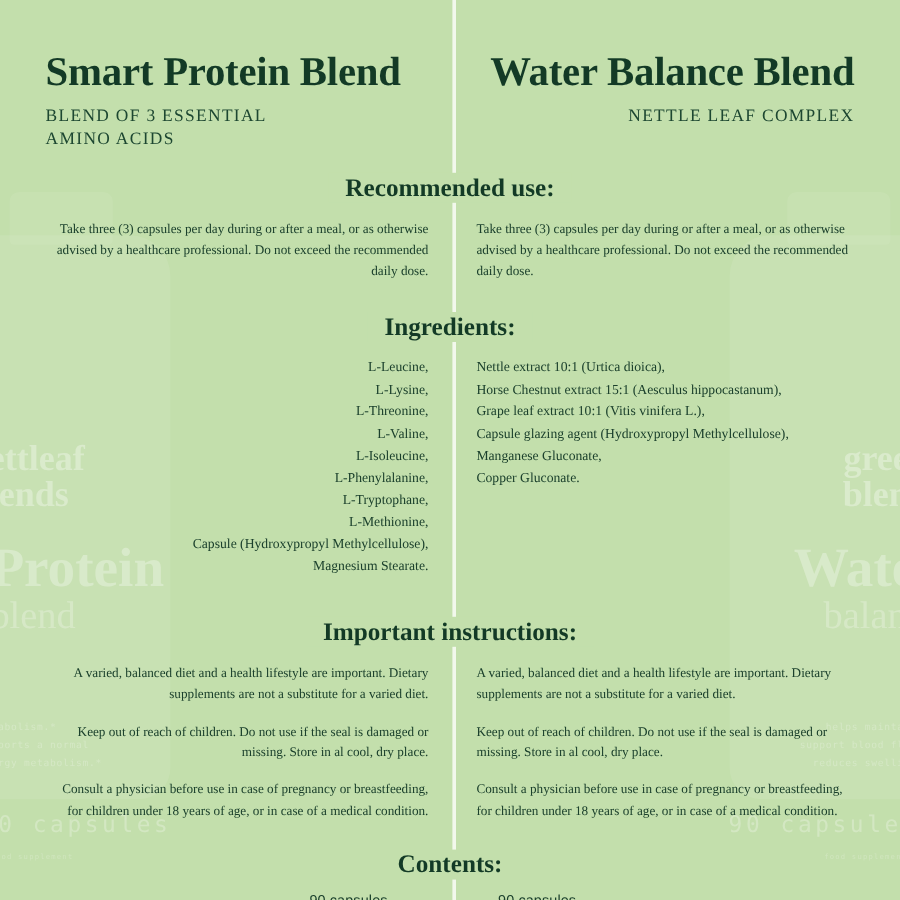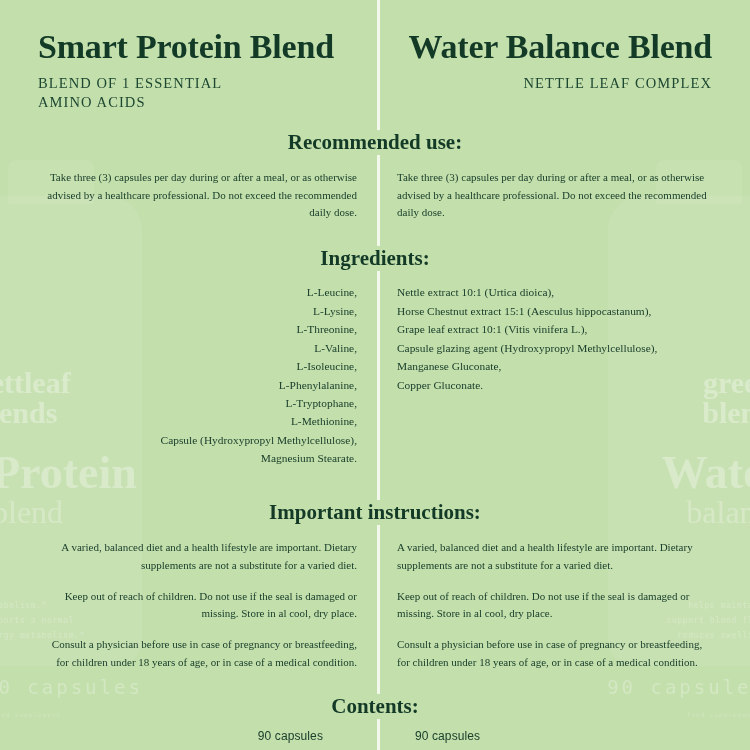--- a/index.html
+++ b/index.html
@@ -120,21 +120,21 @@
     position: absolute;
     inset: 0;
     display: grid;
     grid-template-columns: 377px 373px;
     grid-auto-rows: min-content;
   }
   .col-l { padding: 0 20px 0 38px; text-align: right; }
   .col-r { padding: 0 38px 0 20px; text-align: left; }
 
   
-  .head-block { padding-top: 28px; }
+  .head-block { padding-top: 42px; }
   .product-title {
     font-family: "Liberation Serif", "DejaVu Serif", serif;
     font-weight: 700;
     font-size: 34px;
     line-height: 1.12;
     color: #133a26;
     margin: 0;
     letter-spacing: -0.2px;
   }
   .col-l .product-title { text-align: left; }
@@ -240,21 +240,21 @@
     <div class="wm wm-caps wm-r-caps">90 capsules</div>
     <div class="wm wm-tiny wm-r-tiny">food supplement</div>
   </div>
 
   <div class="divider"></div>
 
   <div class="content">
 
     <div class="col-l head-block">
       <h1 class="product-title">Smart Protein Blend</h1>
-      <div class="product-sub">BLEND OF 1 ESSENTIAL AMINO ACIDS</div>
+      <div class="product-sub">BLEND OF 3 ESSENTIAL AMINO ACIDS</div>
     </div>
     <div class="col-r head-block">
       <h1 class="product-title">Water Balance Blend</h1>
       <div class="product-sub">NETTLE LEAF COMPLEX</div>
     </div>
 
     <div class="section-heading sh-rec">
       <span>Recommended use:</span>
     </div>
     <div class="col-l body-text pad-top-14">

